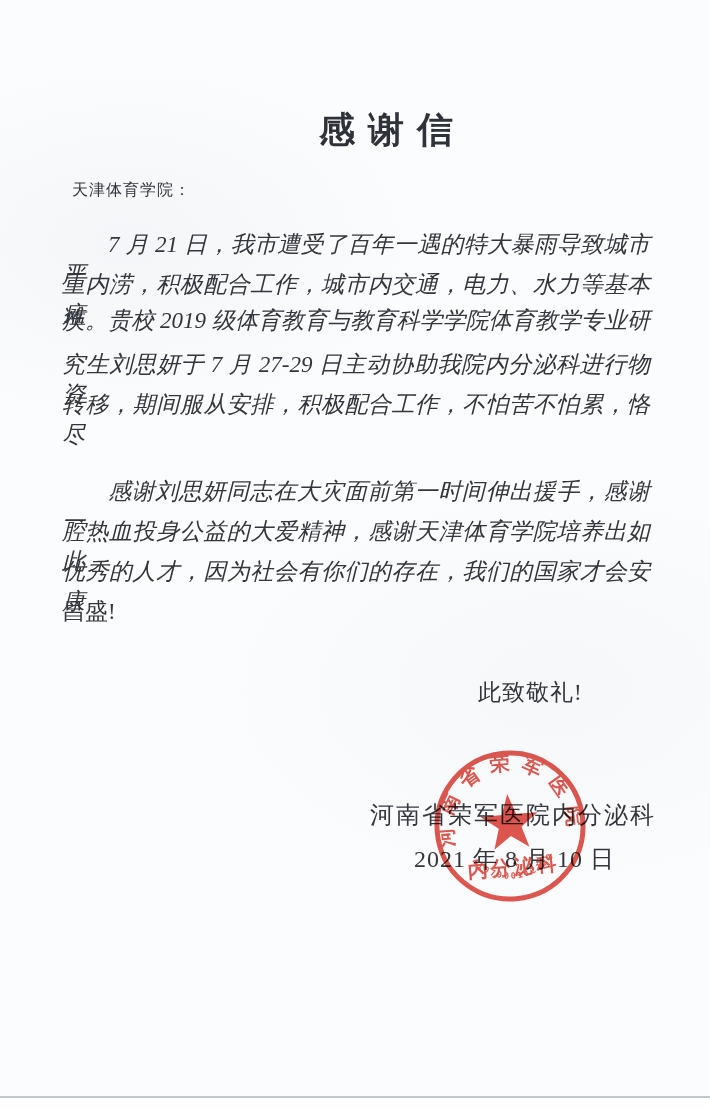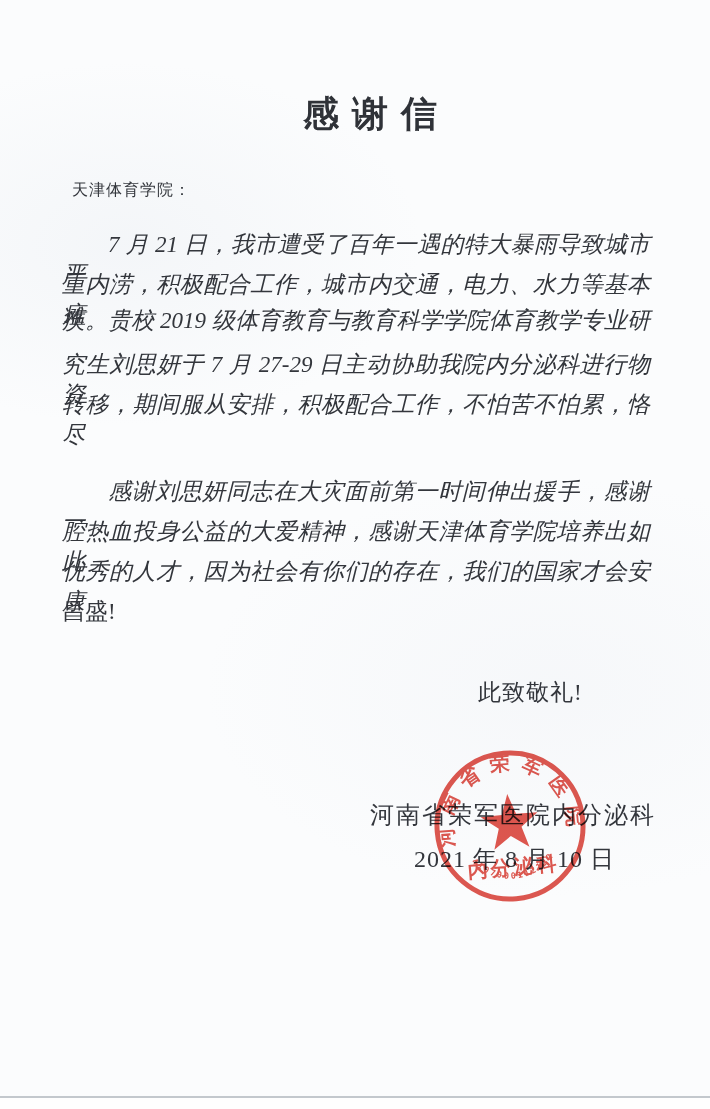--- a/index.html
+++ b/index.html
@@ -17,21 +17,21 @@
     background:
       radial-gradient(ellipse 420px 260px at 18% 22%, rgba(210,218,228,0.18), rgba(210,218,228,0) 70%),
       radial-gradient(ellipse 500px 300px at 78% 62%, rgba(214,220,230,0.14), rgba(214,220,230,0) 70%),
       #fbfcfd;
     color: #33363c;
   }
   .title {
     position: absolute;
     left: 303px;
     top: 90px;
-    margin: 0;
+    margin: 16px;
     font-size: 36px;
     font-weight: 600;
     letter-spacing: 13px;
     white-space: nowrap;
     color: #2f3238;
   }
   .salutation {
     position: absolute;
     left: 72px;
     top: 180px;

